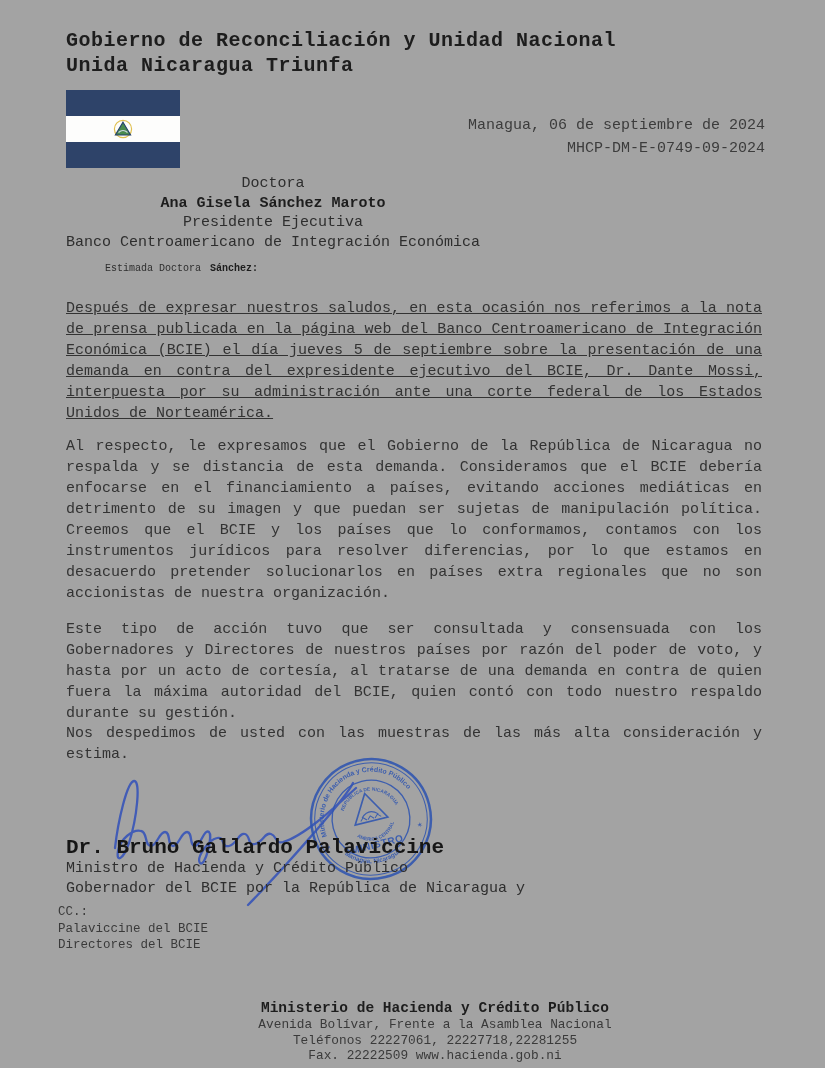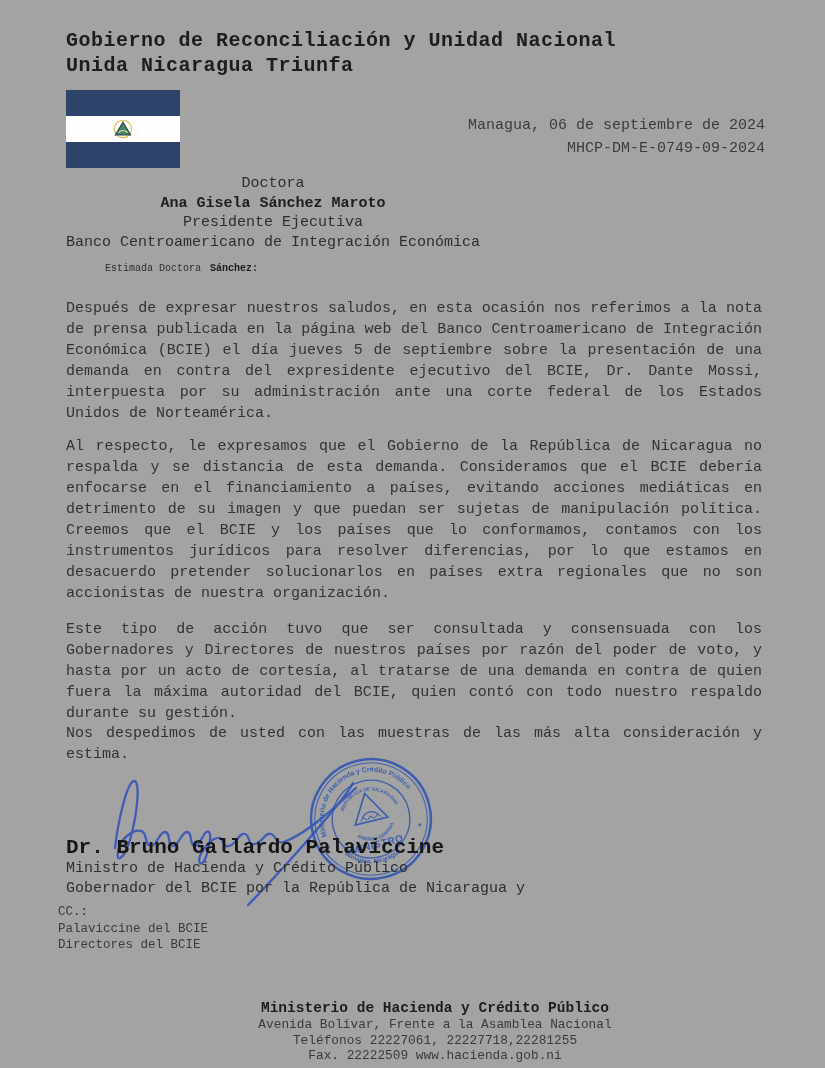--- a/index.html
+++ b/index.html
@@ -22,21 +22,21 @@
   .dateblock{right:60px;top:114px;text-align:right;font-size:15px;line-height:23px;color:#3c3c3c;white-space:nowrap;}
 
   
   .recipient{left:66px;top:174px;font-size:15px;line-height:19.5px;white-space:nowrap;text-align:center;}
   .recipient .bold{font-weight:bold;color:#1d1d1d;}
   .salutation{left:78px;top:263px;font-size:10px;white-space:nowrap;margin-left:27px;}
   .salutation .sal-bold{font-weight:bold;color:#1d1d1d;margin-left:9px;}
 
   
   .para{left:66px;width:696px;font-size:15px;line-height:21px;text-align:justify;color:#333;}
-  .p1{top:298px;}
+  .p1{top:298px;text-decoration:underline;}
   .p2{top:436px;}
   .p3{top:619px;}
   .closing{top:723px;}
 
   
   .sig-svg{left:92px;top:766px;}
   .seal-svg{left:308px;top:756px;}
   .signblock{left:66px;top:838px;font-size:15px;line-height:20.5px;white-space:nowrap;}
   .signblock .name{font-weight:bold;color:#161616;font-size:21px;}
 

